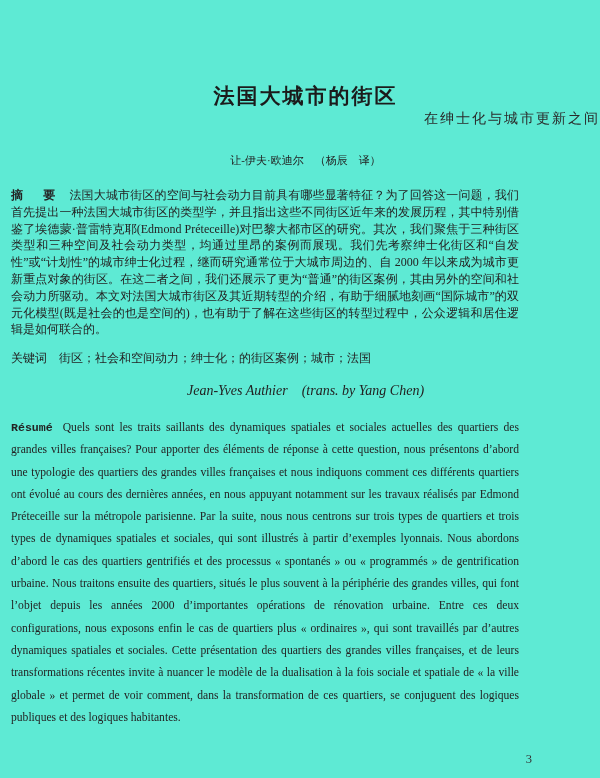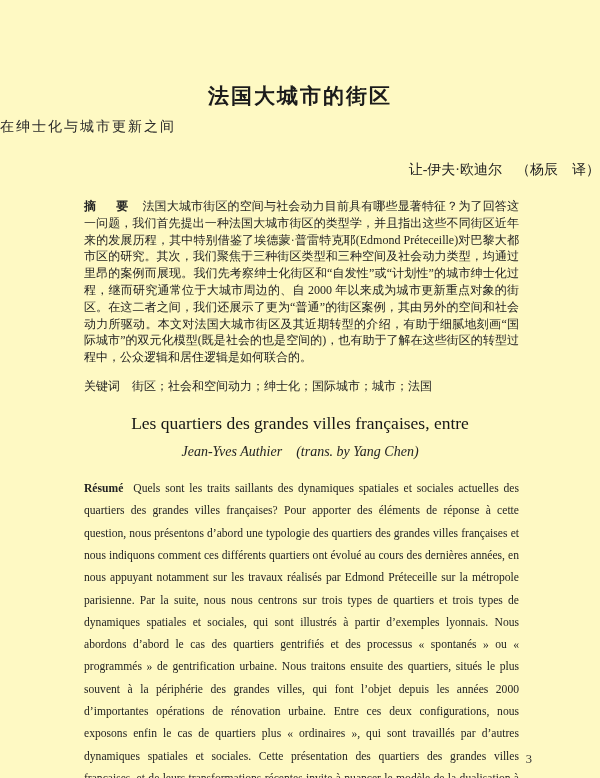--- a/index.html
+++ b/index.html
@@ -1,48 +1,47 @@
 <!DOCTYPE html>
 <html><head>
 <meta charset="utf-8">
 <style>
   html,body{margin:0;padding:0;background:#e8e8e8;}
   .page{
     position:relative;
     width:600px;height:778px;
     margin:0 auto;
-    background:#fef9c3;
+    background:#5eead4;
     color:#1b1b1b;
     font-family:"Liberation Serif", serif;
     overflow:hidden;
     box-sizing:border-box;
+    padding-left:11px;
   }
   .cn-title{
     padding-top:82px;
     text-align:center;
     font-family:"Liberation Sans", sans-serif;
     font-size:21px;
     font-weight:bold;
     letter-spacing:2px;
   }
   .cn-subtitle{
-    margin-top:8px;
-    text-align:left;
+    text-align:right;
     font-size:14px;
     letter-spacing:2px;
     color:#2a2a2a;
   }
   .cn-author{
     margin-top:25px;
-    text-align:right;
-    font-size:14px;
+    text-align:center;
+    font-size:11px;
     color:#222;
   }
   .block{
-    margin-left:84px;
     margin-right:81px;
     text-align:justify;
   }
   .cn-abstract{
     margin-top:19px;
     font-size:12px;
     line-height:16.8px;
     color:#232323;
   }
   .cn-abstract .lbl{
@@ -76,20 +75,21 @@
   .fr-abstract{
     margin-top:17px;
     font-size:11.6px;
     line-height:22.3px;
     color:#232323;
   }
   .fr-abstract .lbl{
     font-weight:bold;
     font-style:normal;
     margin-right:10px;
+    font-family:Liberation Mono, monospace;
   }
   .page-number{
     position:absolute;
     right:68px;
     bottom:11px;
     font-size:12.5px;
     color:#333;
   }
 </style>
 </head>
@@ -101,25 +101,24 @@
 
   <div class="cn-subtitle">在绅士化与城市更新之间</div>
 
   <div class="cn-author">让-伊夫·欧迪尔　（杨辰　译）</div>
 
   <p class="block cn-abstract">
     <span class="lbl">摘　要</span><span>法国大城市街区的空间与社会动力目前具有哪些显著特征？为了回答这一问题，我们首先提出一种法国大城市街区的类型学，并且指出这些不同街区近年来的发展历程，其中特别借鉴了埃德蒙·普雷特克耶(Edmond Préteceille)对巴黎大都市区的研究。其次，我们聚焦于三种街区类型和三种空间及社会动力类型，均通过里昂的案例而展现。我们先考察绅士化街区和“自发性”或“计划性”的城市绅士化过程，继而研究通常位于大城市周边的、自 2000 年以来成为城市更新重点对象的街区。在这二者之间，我们还展示了更为“普通”的街区案例，其由另外的空间和社会动力所驱动。本文对法国大城市街区及其近期转型的介绍，有助于细腻地刻画“国际城市”的双元化模型(既是社会的也是空间的)，也有助于了解在这些街区的转型过程中，公众逻辑和居住逻辑是如何联合的。</span>
   </p>
 
   <p class="block cn-keywords">
-    <span class="lbl">关键词</span><span>街区；社会和空间动力；绅士化；国际城市；城市；法国</span>
+    <span class="lbl">关键词</span><span>街区；社会和空间动力；绅士化；的街区案例；城市；法国</span>
   </p>
 
   <div class="fr-title">
-    <div>Les quartiers des grandes villes françaises, entre</div>
   </div>
 
   <div class="fr-author">Jean-Yves Authier　(trans. by Yang Chen)</div>
 
   <p class="block fr-abstract">
     <span class="lbl">Résumé</span><span>Quels sont les traits saillants des dynamiques spatiales et sociales actuelles des quartiers des grandes villes françaises? Pour apporter des éléments de réponse à cette question, nous présentons d’abord une typologie des quartiers des grandes villes françaises et nous indiquons comment ces différents quartiers ont évolué au cours des dernières années, en nous appuyant notamment sur les travaux réalisés par Edmond Préteceille sur la métropole parisienne. Par la suite, nous nous centrons sur trois types de quartiers et trois types de dynamiques spatiales et sociales, qui sont illustrés à partir d’exemples lyonnais. Nous abordons d’abord le cas des quartiers gentrifiés et des processus « spontanés » ou « programmés » de gentrification urbaine. Nous traitons ensuite des quartiers, situés le plus souvent à la périphérie des grandes villes, qui font l’objet depuis les années 2000 d’importantes opérations de rénovation urbaine. Entre ces deux configurations, nous exposons enfin le cas de quartiers plus « ordinaires », qui sont travaillés par d’autres dynamiques spatiales et sociales. Cette présentation des quartiers des grandes villes françaises, et de leurs transformations récentes invite à nuancer le modèle de la dualisation à la fois sociale et spatiale de « la ville globale » et permet de voir comment, dans la transformation de ces quartiers, se conjuguent des logiques publiques et des logiques habitantes.</span>
   </p>
 
   <div class="page-number">3</div>
 

